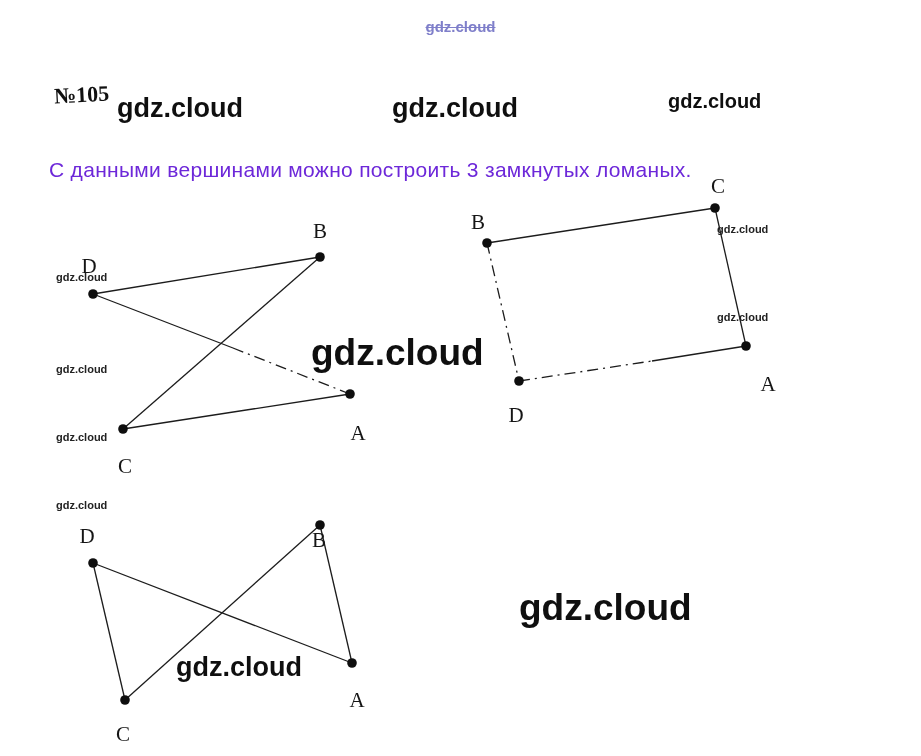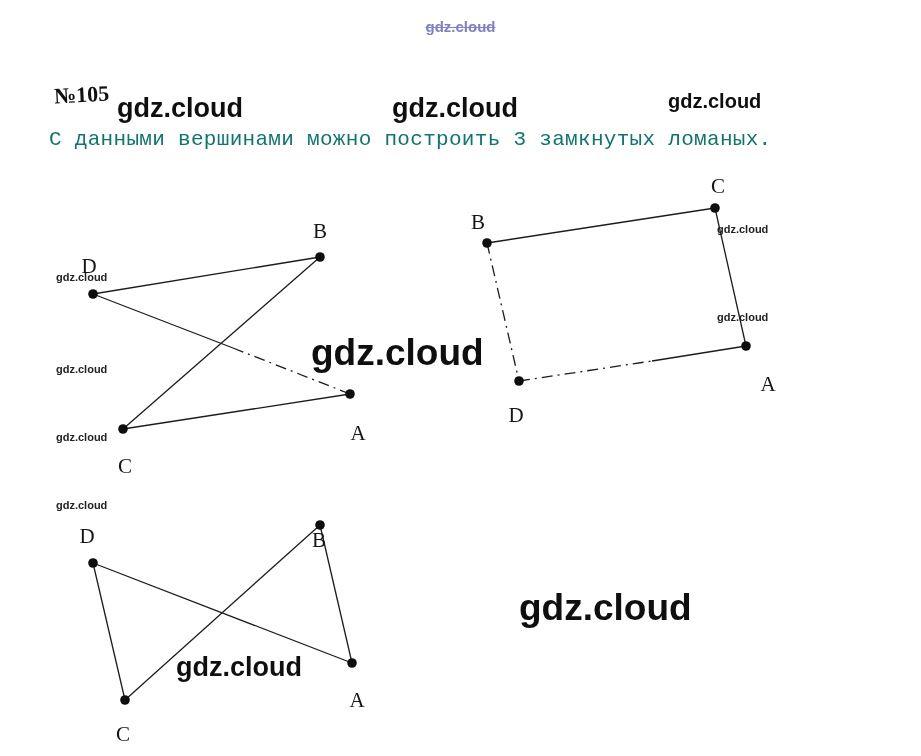--- a/index.html
+++ b/index.html
@@ -15,22 +15,22 @@
   .problem-number{
     position:absolute;left:54px;top:66px;
     font-family:"Liberation Serif",serif;font-weight:700;font-size:22px;color:#101010;
     transform:rotate(-3deg);
   }
   .wm{position:absolute;color:#0f0f0f;font-weight:700;white-space:nowrap;}
   .wm-h1{left:117px;top:77px;font-size:27px;}
   .wm-h2{left:392px;top:77px;font-size:27px;}
   .wm-h3{left:668px;top:74px;font-size:20px;}
   .answer-text{
-    position:absolute;left:49px;top:112px;
-    font-family:Liberation Mono, monospace;font-size:21px;letter-spacing:0.3px;color:#0f766e;
+    position:absolute;left:49px;top:142px;
+    font-family:Liberation Sans, sans-serif;font-size:21px;letter-spacing:0.3px;color:#6d28d9;
     white-space:nowrap;
   }
   .wm-fig1{left:311px;top:316px;font-size:37px;}
   .wm-fig3r{left:519px;top:571px;font-size:37px;}
   .wm-fig3i{left:176px;top:636px;font-size:27px;}
   .wm-small{position:absolute;font-size:11px;font-weight:600;color:#222;white-space:nowrap;}
   svg.figures{position:absolute;left:0;top:0;}
   .vertex-label{font-family:"Liberation Serif",serif;font-size:21px;fill:#151515;}
 </style>
 </head>

